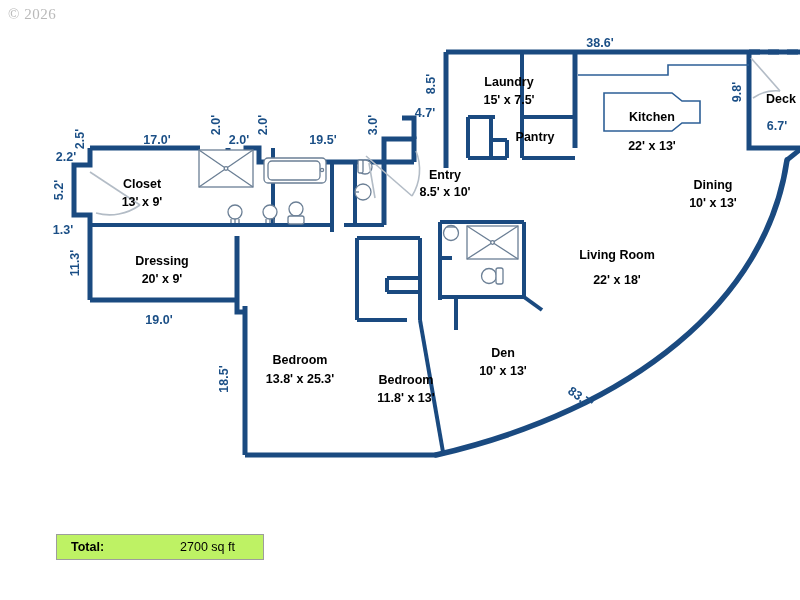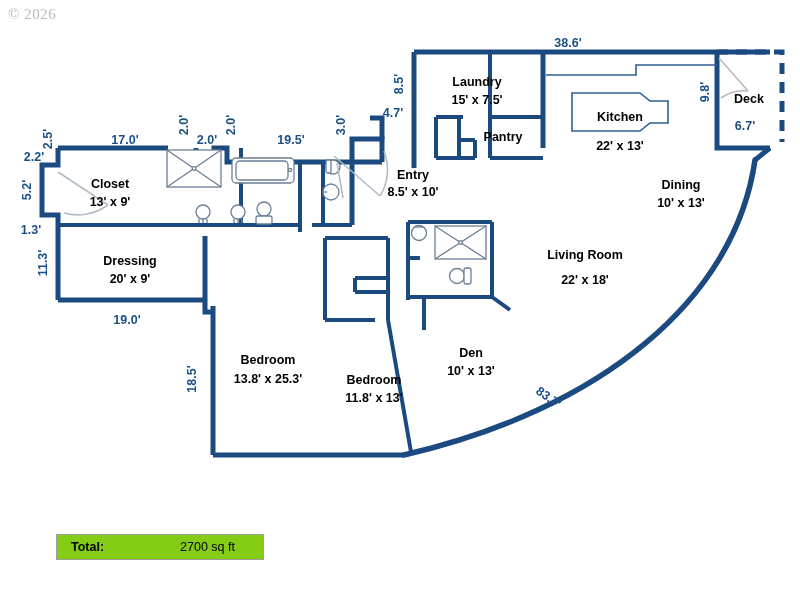--- a/index.html
+++ b/index.html
@@ -13,20 +13,21 @@
     height: 600px;
     overflow: hidden;
     font-family: "Liberation Sans", sans-serif;
     position: relative;
   }
   #plan-root {
     position: absolute;
     left: 0; top: 0;
     width: 632px;
     height: 600px;
+    padding-left: 32px;
   }
   svg#floorplan {
     display: block;
     width: 800px;
     height: 600px;
   }
   .wall {
     fill: none;
     stroke: #1a4a80;
     stroke-width: 5;
@@ -107,21 +108,21 @@
     letter-spacing: 0.5px;
     user-select: none;
   }
   #total-box {
     position: absolute;
     left: 56px;
     top: 534px;
     width: 208px;
     height: 26px;
     border: 1px solid #9d9d9d;
-    background: #84cc16;
+    background: #bef264;
     box-sizing: border-box;
     display: flex;
     align-items: center;
   }
   #total-box .total-label {
     font-family: "Liberation Sans", sans-serif;
     font-size: 12.5px;
     font-weight: bold;
     color: #000;
     margin-left: 14px;

